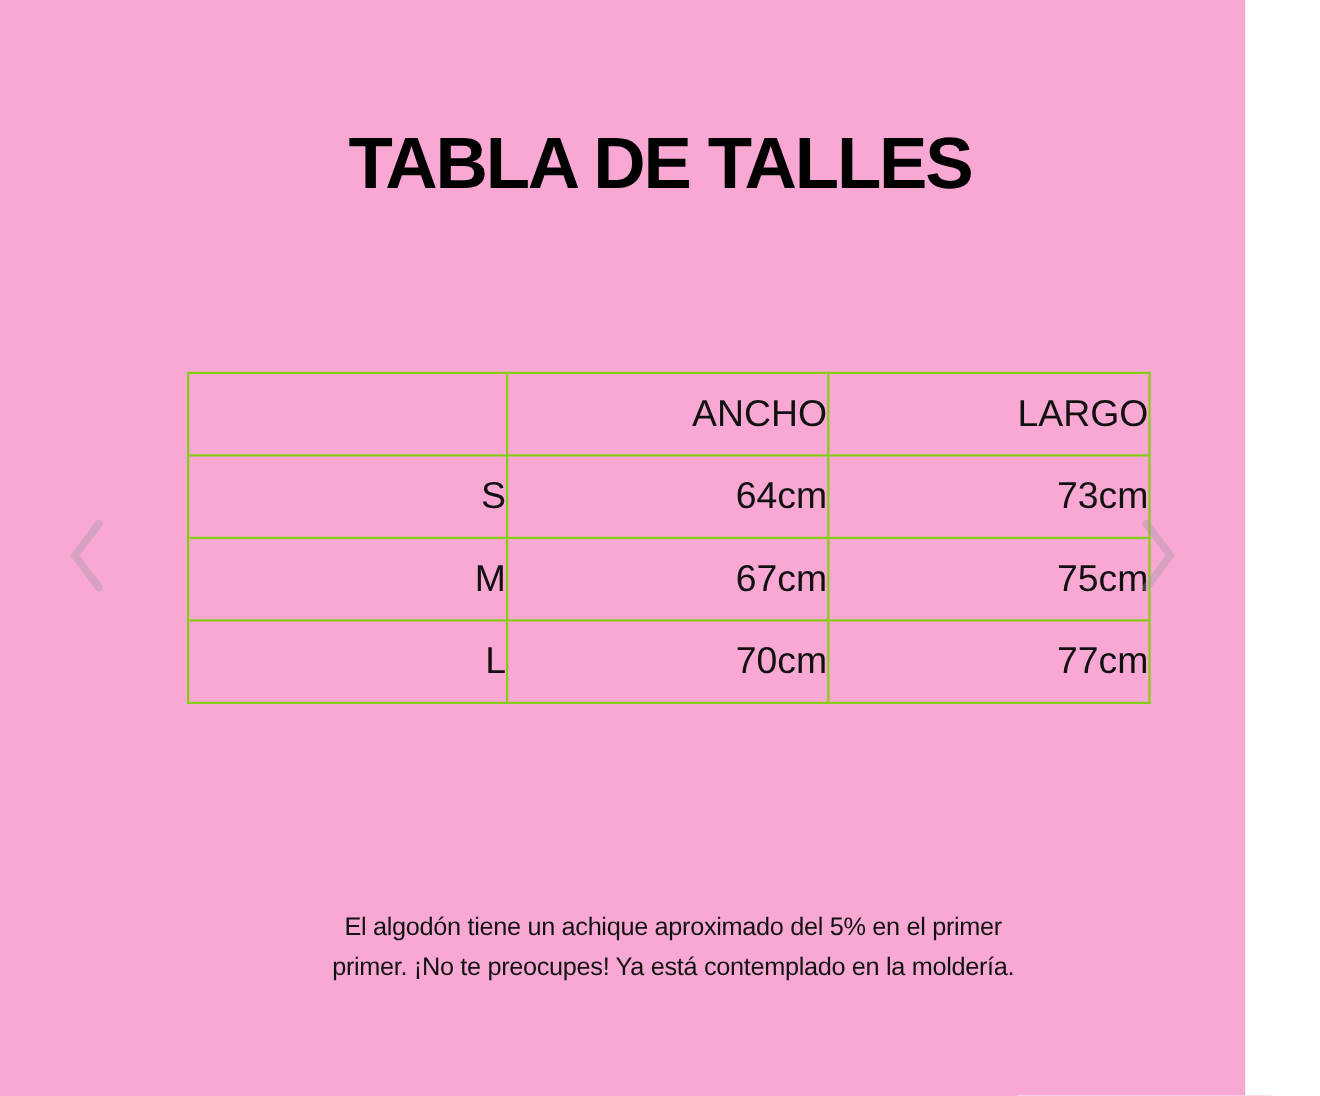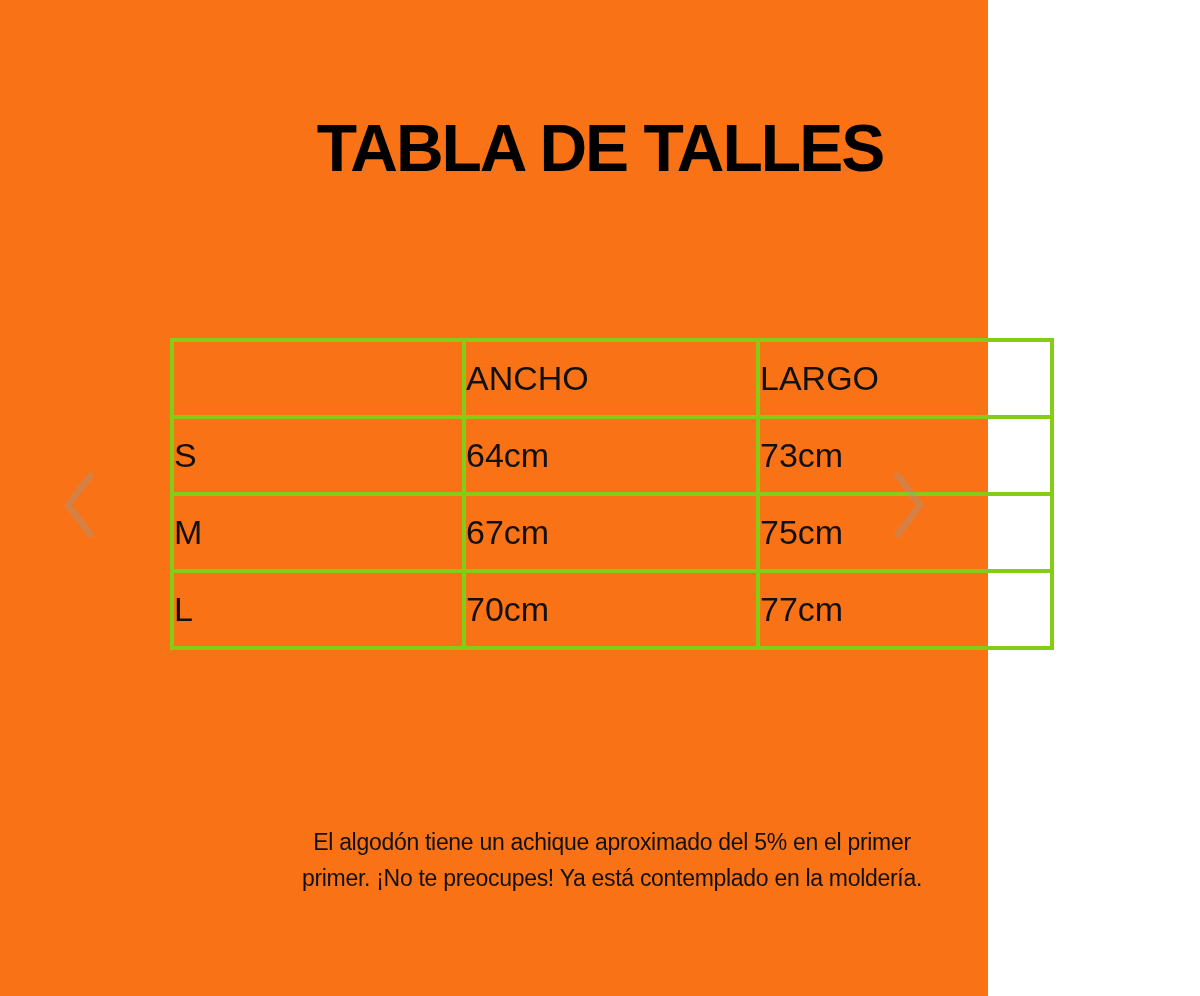--- a/index.html
+++ b/index.html
@@ -8,23 +8,23 @@
   }
   body {
     width: 1200px;
     height: 996px;
     background: #ffffff;
     font-family: "Liberation Sans", sans-serif;
     overflow: hidden;
   }
   .page {
     position: relative;
-    width: 988px;
+    width: 1132px;
     height: 996px;
-    background: #f97316;
+    background: #f9a8d4;
   }
   .title {
     position: absolute;
     top: 110px;
     left: 0;
     width: 1200px;
     text-align: center;
     font-family: "Liberation Sans", sans-serif;
     font-weight: bold;
     font-size: 66px;
@@ -34,23 +34,23 @@
   }
   .size-table {
     position: absolute;
     top: 338px;
     left: 170px;
     width: 868px;
     border-collapse: collapse;
     table-layout: fixed;
   }
   .size-table td, .size-table th {
-    border: 4px solid #84cc16;
+    border: 2px solid #84cc16;
     height: 73px;
-    text-align: left;
+    text-align: right;
     vertical-align: middle;
     font-size: 34px;
     font-weight: normal;
     color: #111111;
     font-family: "Liberation Sans", sans-serif;
     padding: 0;
   }
   .col-size { width: 288px; }
   .col-ancho { width: 290px; }
   .col-largo { width: 290px; }

